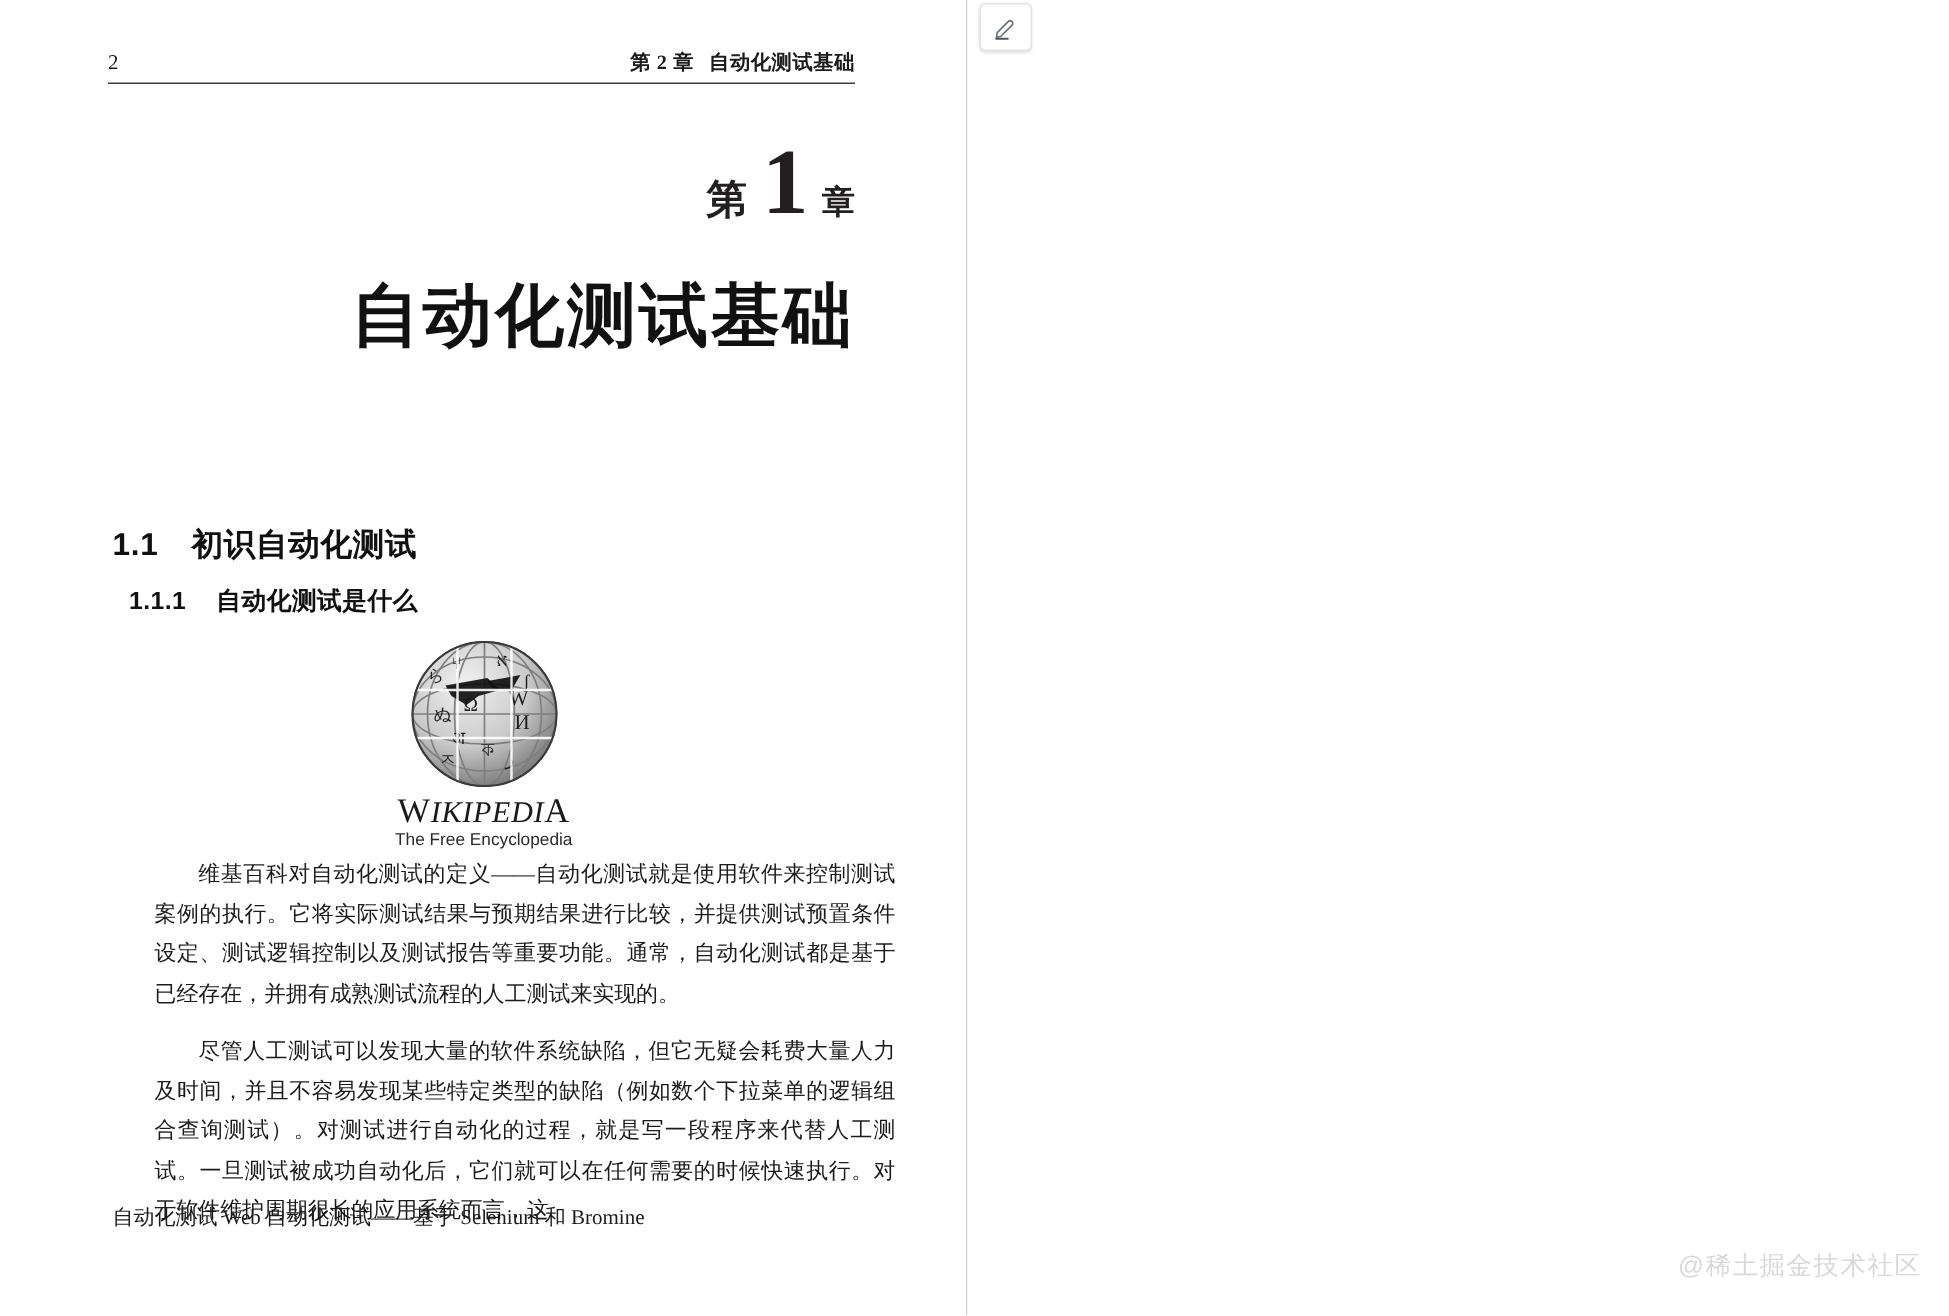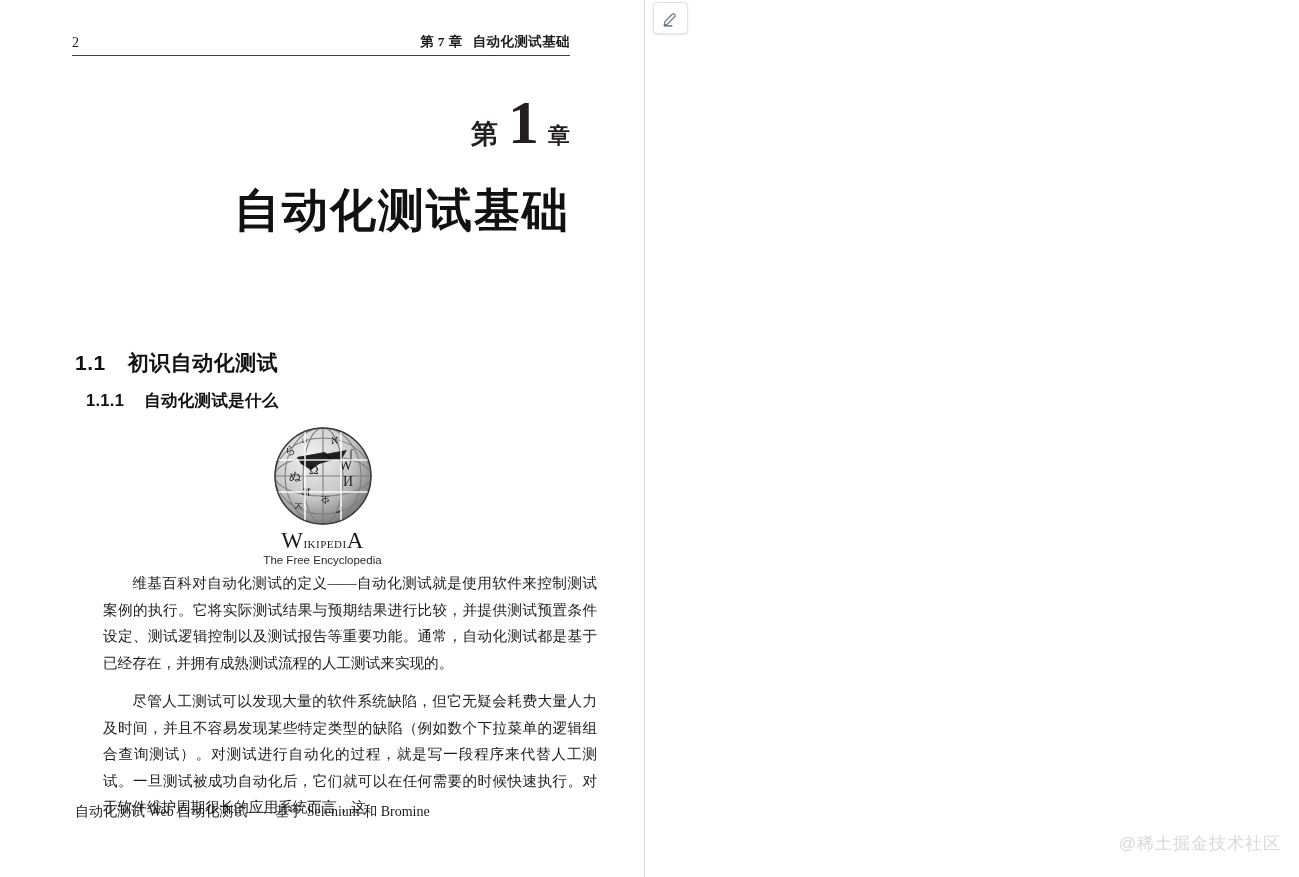--- a/index.html
+++ b/index.html
@@ -130,21 +130,21 @@
   }
   .wiki-globe { display: block; margin: 0 auto; }
   .wiki-word {
     font-family: "Liberation Serif", "DejaVu Serif", serif;
     font-size: 23px;
     letter-spacing: .5px;
     color: #1a1a1a;
     margin-top: 1px;
     line-height: 1.05;
   }
-  .wiki-word .small { font-size: 11px; }
+  .wiki-word .small { font-size: 20px; font-style: italic; }
   .wiki-tag {
     font-family: Liberation Sans, sans-serif;
     font-size: 11.5px;
     color: #2a2a2a;
     margin-top: 1px;
   }
 
   
   .col {
     position: absolute;
@@ -205,21 +205,21 @@
 </head>
 <body>
 
 <div id="viewer">
 
   <div class="page page-left">
 
     <div class="runhead runhead-left">
       <span class="folio">2</span>
       <span class="rh-title">
-        <span class="secnum">第 7 章</span><span>自动化测试基础</span>
+        <span class="secnum">第 2 章</span><span>自动化测试基础</span>
       </span>
     </div>
 
     <div class="chapter-line">
       <span class="ch-pre">第</span>
       <span class="ch-num">1</span>
       <span class="ch-post">章</span>
     </div>
 
     <div class="chapter-title">自动化测试基础</div>

